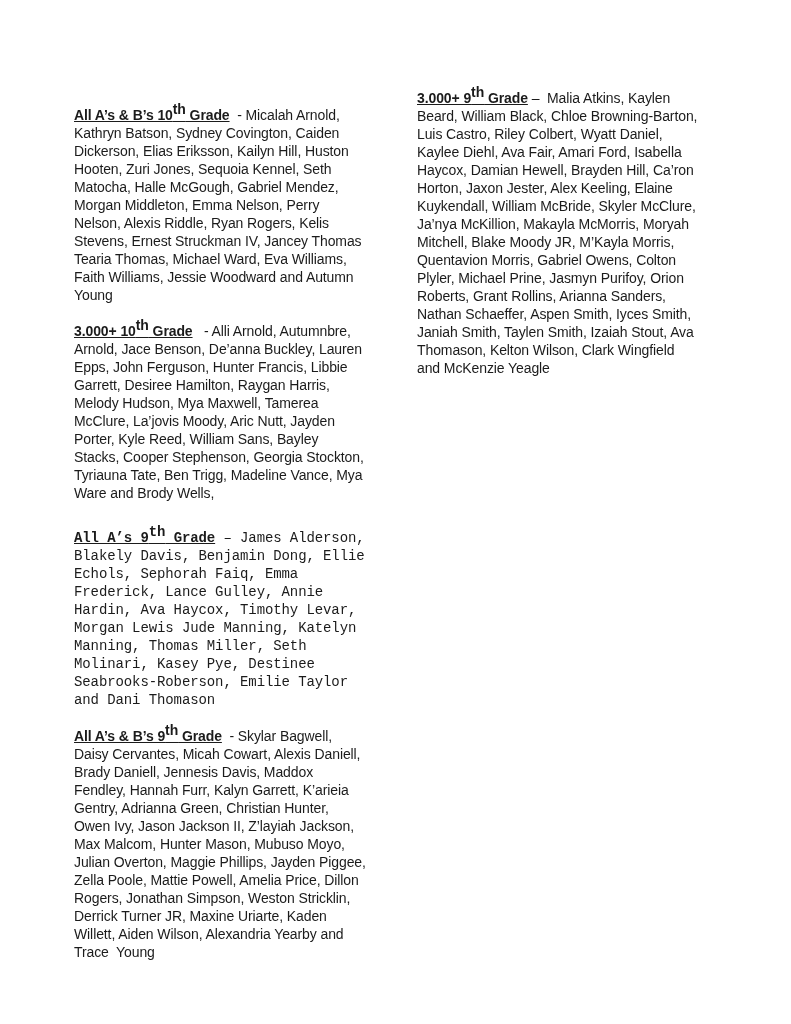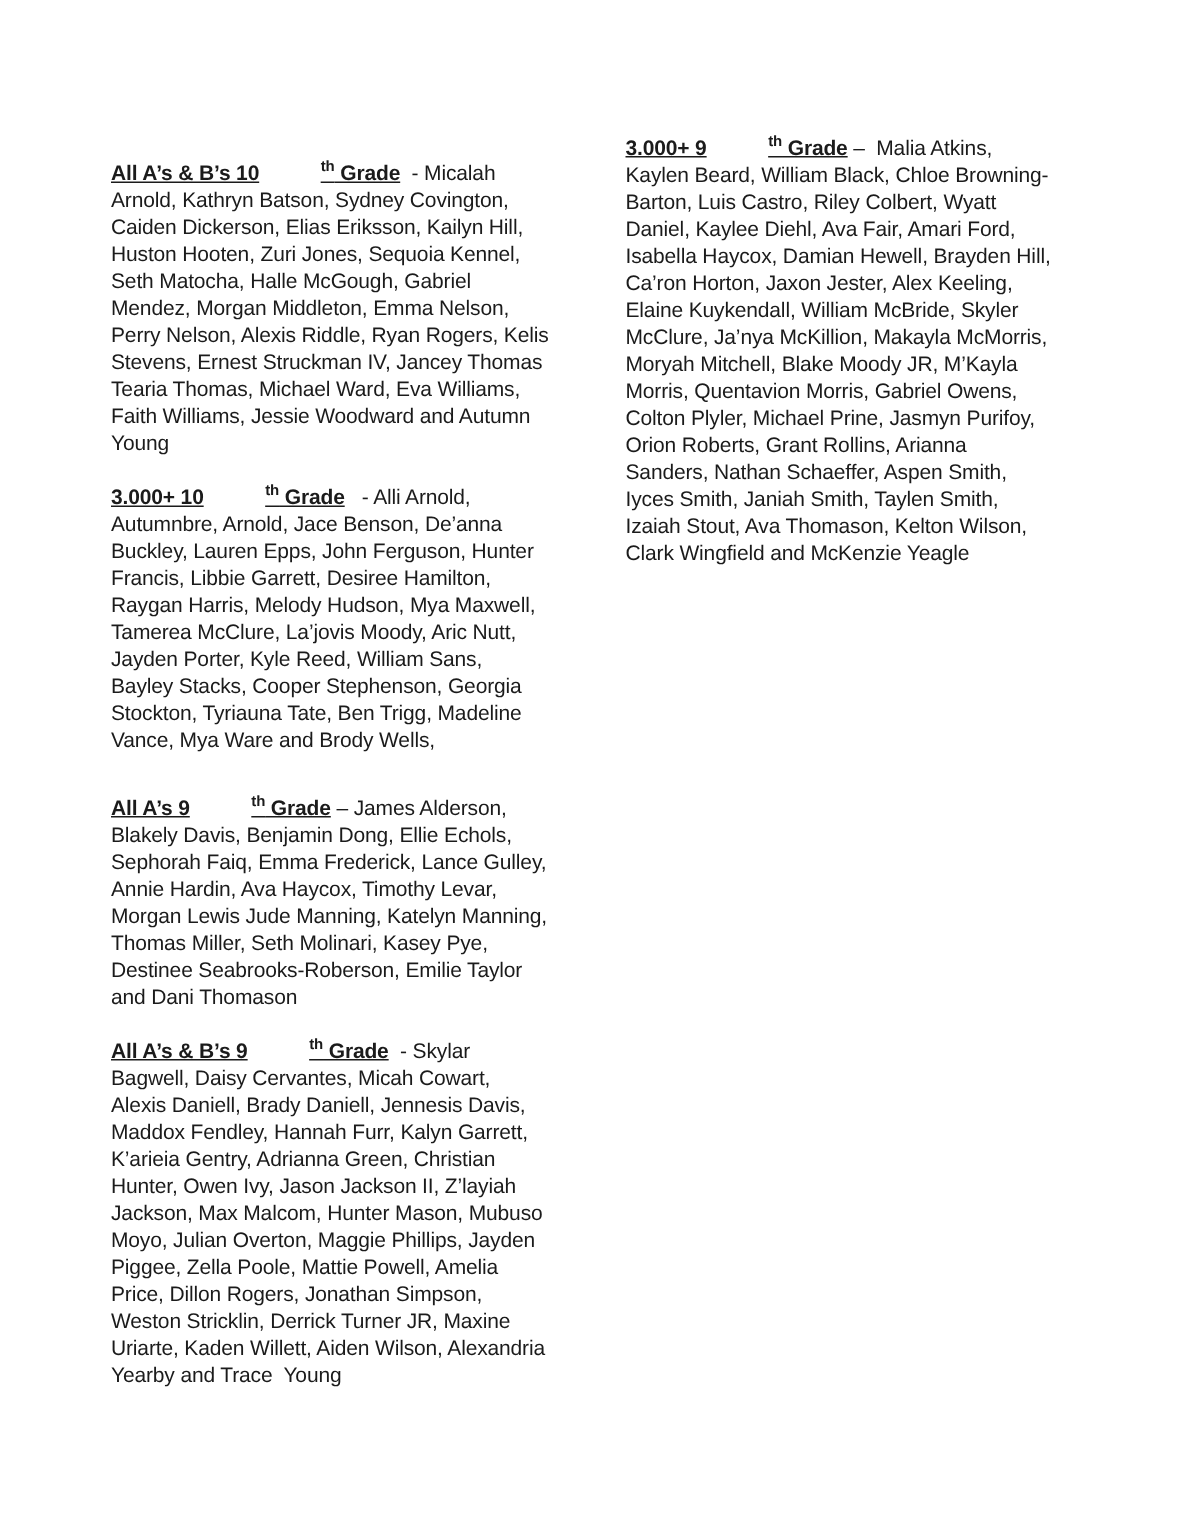--- a/index.html
+++ b/index.html
@@ -38,30 +38,30 @@
     font-size: 14px;
     line-height: 18px;
     letter-spacing: -0.1px;
     white-space: pre-wrap;
   }
   .section + .section {
     margin-top: 18px;
   }
   .col-left .section.extra-gap {
     margin-top: 27px;
+    font-family: Liberation Mono, monospace;
   }
   .heading {
     font-weight: bold;
     text-decoration: underline;
   }
   .heading sup {
-    font-size: 10px;
+    font-size: 14px;
     vertical-align: super;
     line-height: 0;
-    margin-left: 41px;
   }
 </style>
 </head>
 <body>
 
 <div class="page">
 
   <div class="col col-left">
 
     <div class="section">

